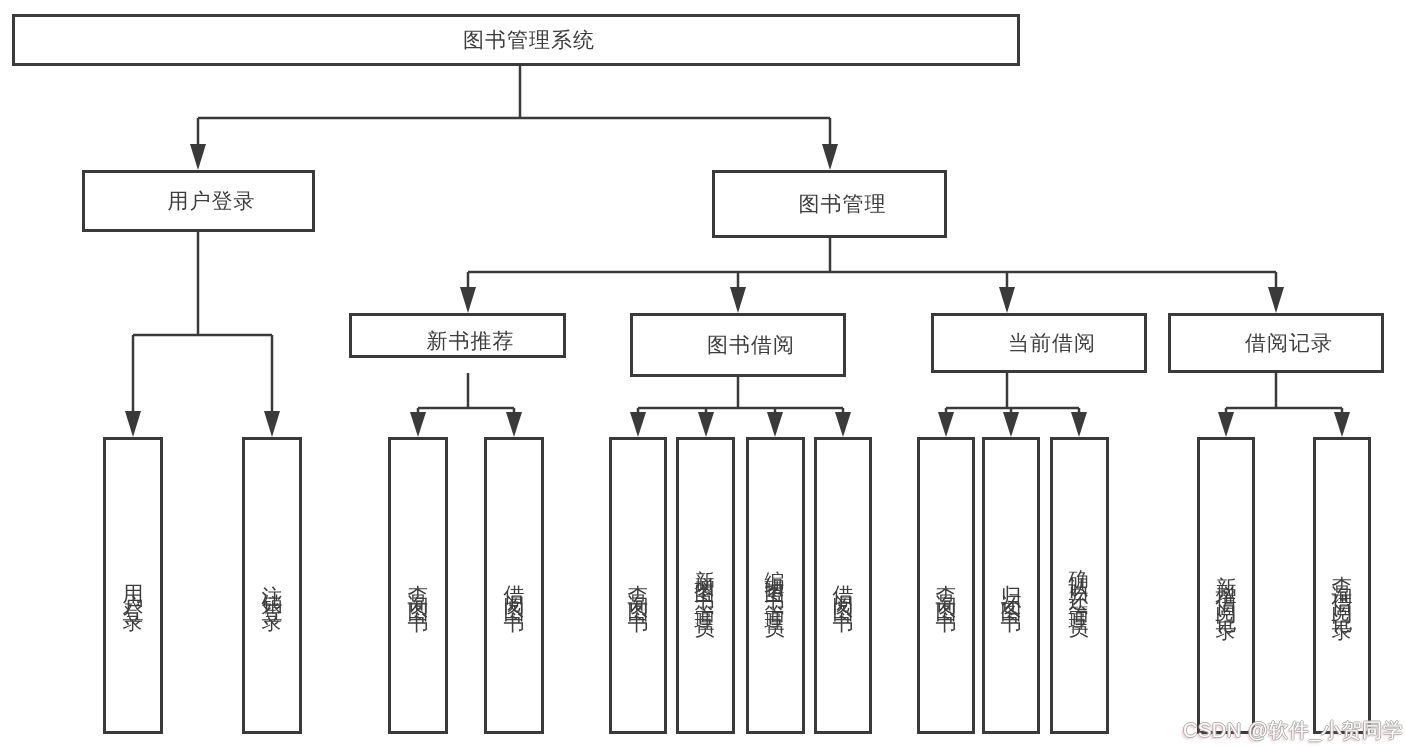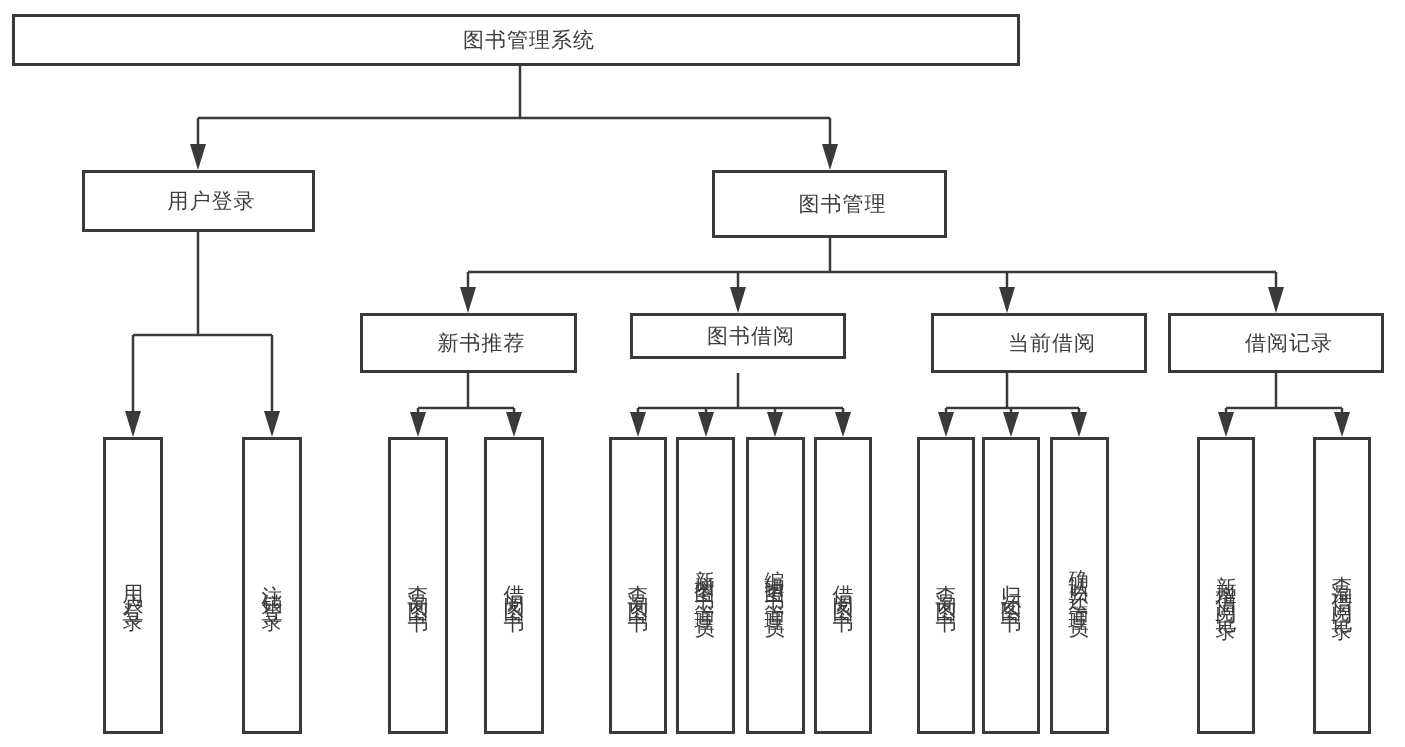--- a/index.html
+++ b/index.html
@@ -119,24 +119,24 @@
     <span>图书管理系统</span>
   </div>
 
   <div class="hbox" style="left:82px;top:170px;width:233px;height:62px;">
     <span>用户登录</span>
   </div>
   <div class="hbox" style="left:712px;top:170px;width:235px;height:68px;">
     <span>图书管理</span>
   </div>
 
-  <div class="hbox" style="left:360px;top:313px;width:217px;height:60px;">
+  <div class="hbox" style="left:349px;top:313px;width:217px;height:45px;align-items:flex-end;">
     <span>新书推荐</span>
   </div>
-  <div class="hbox" style="left:630px;top:313px;width:216px;height:46px;">
+  <div class="hbox" style="left:630px;top:313px;width:216px;height:64px;">
     <span>图书借阅</span>
   </div>
   <div class="hbox" style="left:899px;top:313px;width:216px;height:60px;margin-left:32px;">
     <span>当前借阅</span>
   </div>
   <div class="hbox" style="left:1168px;top:313px;width:216px;height:60px;">
     <span>借阅记录</span>
   </div>
 
   <div class="vbox" style="left:103px;">
@@ -176,14 +176,15 @@
     <span>确认归还（管理员）</span>
   </div>
 
   <div class="vbox" style="left:1197px;width:58px;">
     <span>新增借阅记录</span>
   </div>
   <div class="vbox" style="left:1313px;width:58px;">
     <span>查询借阅记录</span>
   </div>
 
+  <div id="watermark">CSDN @软件_小贺同学</div>
 
 </div>
 
 </body></html>

